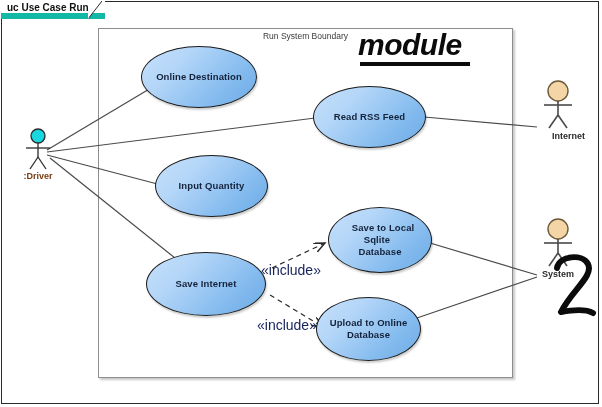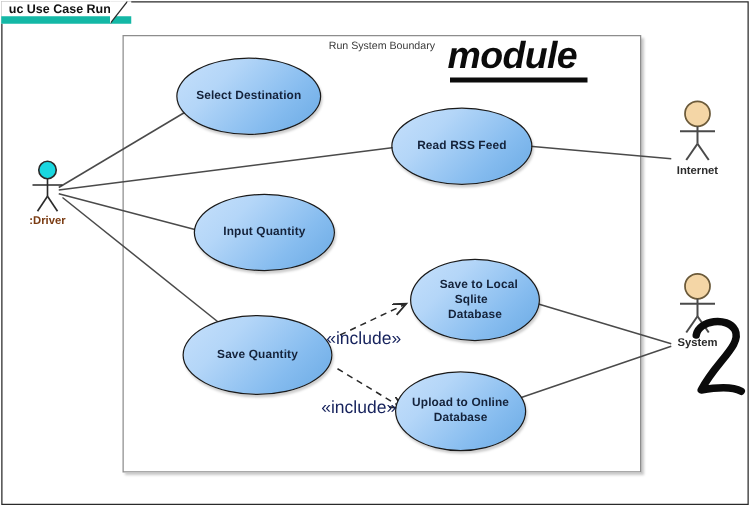--- a/index.html
+++ b/index.html
@@ -202,33 +202,33 @@
       <line x1="417" y1="318" x2="537" y2="277"></line>
     </g>
     <g stroke="#2a2a2a" stroke-width="1.2" fill="none" stroke-dasharray="5,4">
 
       <line x1="272" y1="268" x2="325" y2="243" marker-end="url(#open-arrow)"></line>
       <line x1="270" y1="295" x2="323" y2="327" marker-end="url(#open-arrow)"></line>
     </g>
   </svg>
 
   <div class="usecase" style="left:141px; top:46px; width:116px; height:62px;">
-    <span>Select Destination</span>
+    <span>Online Destination</span>
   </div>
 
   <div class="usecase" style="left:313px; top:86px; width:113px; height:62px;">
     <span>Read RSS Feed</span>
   </div>
 
   <div class="usecase" style="left:155px; top:155px; width:113px; height:62px;text-align:right;">
     <span>Input Quantity</span>
   </div>
 
   <div class="usecase" style="left:146px; top:252px; width:120px; height:64px;">
-    <span>Save Quantity</span>
+    <span>Save Internet</span>
   </div>
 
   <div class="usecase" style="left:328px; top:207px; width:104px; height:66px;">
     <span>
       <span>Save to Local  Sqlite</span><br>
       <span>Database</span>
     </span>
   </div>
 
   <div class="usecase" style="left:316px; top:297px; width:105px; height:64px;">
@@ -245,21 +245,21 @@
     <svg width="40" height="42" viewBox="0 0 40 42">
       <circle cx="20" cy="8" r="7" fill="#19d7e0" stroke="#2a2a2a" stroke-width="1.3"></circle>
       <line x1="20" y1="15" x2="20" y2="29" stroke="#2a2a2a" stroke-width="1.3"></line>
       <line x1="8" y1="20" x2="32" y2="20" stroke="#2a2a2a" stroke-width="1.3"></line>
       <line x1="20" y1="29" x2="12" y2="41" stroke="#2a2a2a" stroke-width="1.3"></line>
       <line x1="20" y1="29" x2="28" y2="41" stroke="#2a2a2a" stroke-width="1.3"></line>
     </svg>
     <div class="actor-label driver">:Driver</div>
   </div>
 
-  <div class="actor" style="left:531px; top:80px;">
+  <div class="actor" style="left:531px; top:80px;text-align:right;">
     <svg width="46" height="50" viewBox="0 0 46 50">
       <circle cx="23" cy="11" r="10" fill="#f4d6a6" stroke="#6b5a3a" stroke-width="1.4"></circle>
       <line x1="23" y1="21" x2="23" y2="35" stroke="#4a4a4a" stroke-width="1.6"></line>
       <line x1="9" y1="25" x2="37" y2="25" stroke="#4a4a4a" stroke-width="1.6"></line>
       <line x1="23" y1="35" x2="14" y2="48" stroke="#4a4a4a" stroke-width="1.6"></line>
       <line x1="23" y1="35" x2="32" y2="48" stroke="#4a4a4a" stroke-width="1.6"></line>
     </svg>
     <div class="actor-label sys">Internet</div>
   </div>
 

